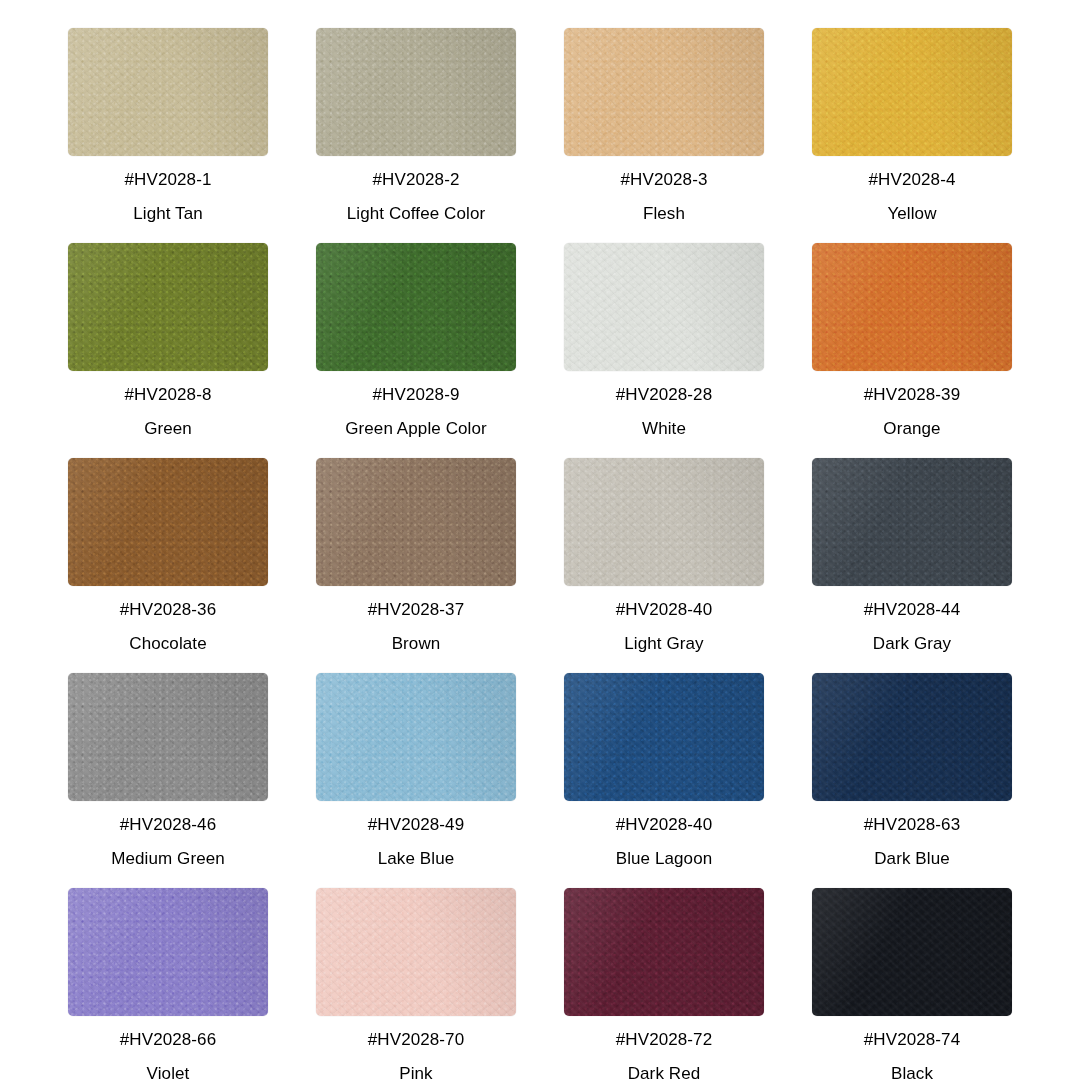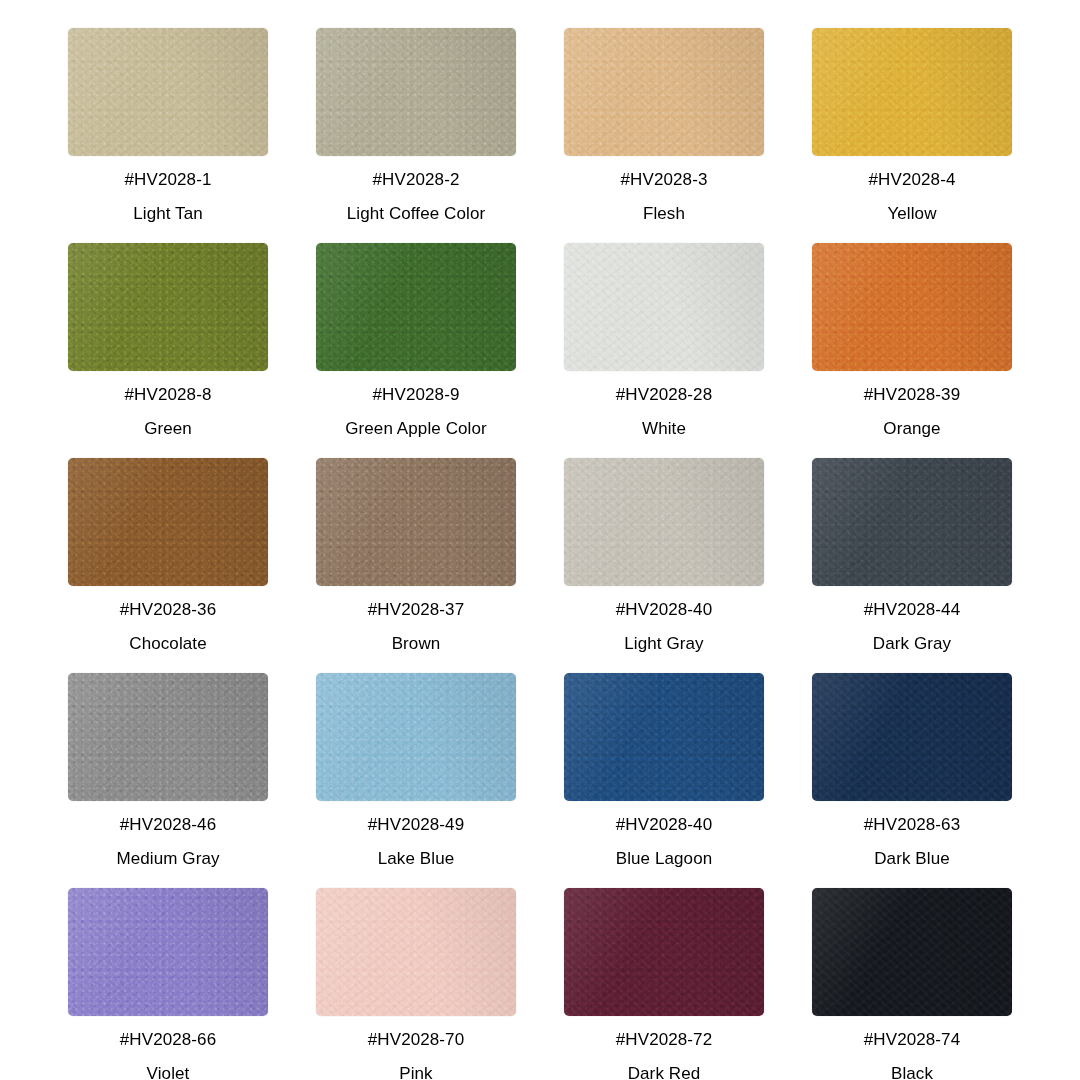--- a/index.html
+++ b/index.html
@@ -151,21 +151,21 @@
       <div class="swatch-name">Light Gray</div>
     </div>
     <div class="swatch-cell">
       <div class="swatch-chip" style="background-color: rgb(60, 68, 76);"></div>
       <div class="swatch-code">#HV2028-44</div>
       <div class="swatch-name">Dark Gray</div>
     </div>
     <div class="swatch-cell">
       <div class="swatch-chip" style="background-color: rgb(140, 140, 140);"></div>
       <div class="swatch-code">#HV2028-46</div>
-      <div class="swatch-name">Medium Gray</div>
+      <div class="swatch-name">Medium Green</div>
     </div>
     <div class="swatch-cell">
       <div class="swatch-chip" style="background-color: rgb(139, 188, 214);"></div>
       <div class="swatch-code">#HV2028-49</div>
       <div class="swatch-name">Lake Blue</div>
     </div>
     <div class="swatch-cell">
       <div class="swatch-chip" style="background-color: rgb(29, 75, 126);"></div>
       <div class="swatch-code">#HV2028-40</div>
       <div class="swatch-name">Blue Lagoon</div>

